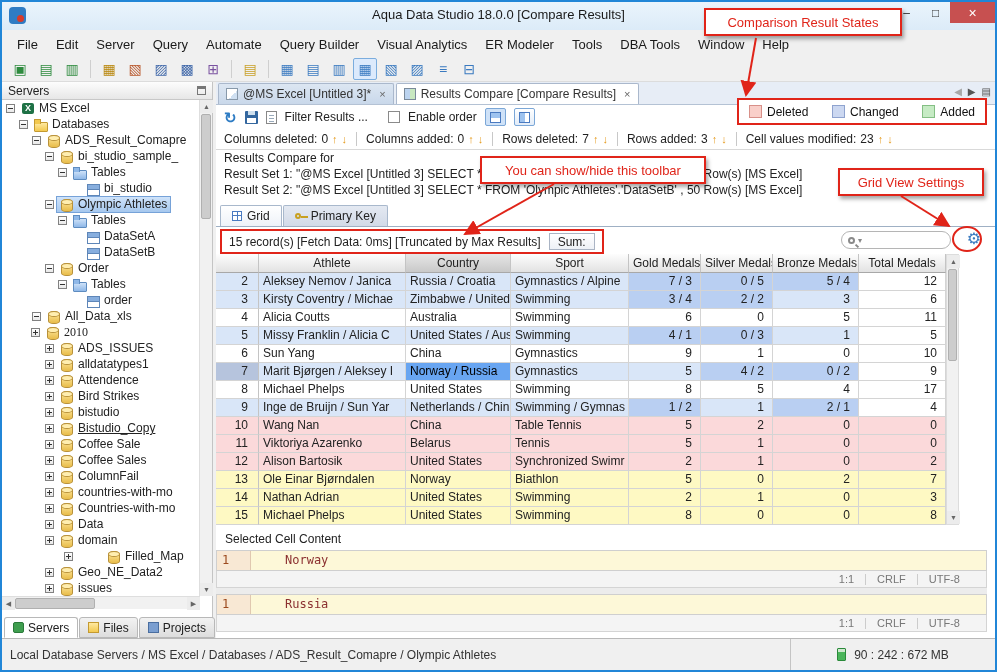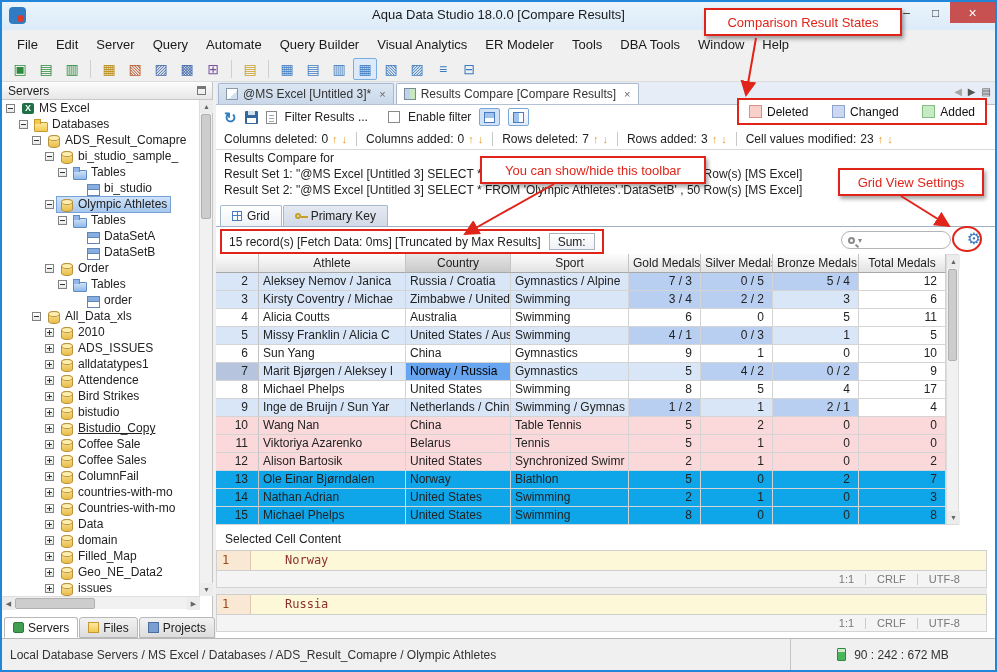--- a/index.html
+++ b/index.html
@@ -118,21 +118,21 @@
   .gbody{position:absolute;left:0;top:191px;width:730px}
   .gcell{border-right:1px solid #d4d4d4;border-bottom:1px solid #d4d4d4;padding:0 4px;font-size:12px;line-height:17px;height:18px;white-space:nowrap;overflow:hidden}
   .ghead{background:linear-gradient(#fdfdfd,#e2e2e2);border-right:1px solid #c4c4c4;border-bottom:1px solid #a8a8a8;height:19px;line-height:18px;text-align:center;color:#222;cursor:default}
   .ghead.selcol{background:linear-gradient(#e6e6e6,#c9c9c9)}
   .gcell.r{text-align:right;padding-right:8px}
   .gcell.num{text-align:right;padding-right:10px;border-right:1px solid #c4c4c4}
   .normal{background:#fff}
   .changed{background:#d9e6f8}
   .changed.mod{background:#b9cff2}
   .deleted{background:#fbd9da}
-  .added{background:#0ea5e9}
+  .added{background:#fef9c3}
   .num.cursel{background:#b6c4dd}
   .gcell.selcell{background:#68a5f1;color:#000}
   .gv-scroll{position:absolute;left:730px;top:172px;width:13px;height:271px;background:#f1f1f1;border:1px solid #dcdcdc}
   .gv-thumb{position:absolute;left:1px;top:14px;width:9px;height:92px;background:#cdcdcd;border:1px solid #b0b0b0;border-radius:2px}
 
   .cc-heading{position:absolute;left:0;top:450px;width:100%;height:16px;font-size:12px;padding-left:9px;color:#222}
   .viewer{position:absolute;left:0;width:771px;height:21px;display:flex;border:1px solid #cfcfcf}
   .v-gutter{width:34px;background:#f8e8d4;border-right:1px solid #e0c8b0;color:#9c4a1e;font-family:"DejaVu Sans Mono",monospace;font-size:12px;line-height:19px;padding-left:5px}
   .v-text{flex:1;background:#fdf8d8;font-family:"DejaVu Sans Mono",monospace;font-size:12px;line-height:19px;color:#8b3030;padding-left:34px}
   .v-status{position:absolute;left:0;width:771px;height:17px;background:#f4f4f4;border:1px solid #d4d4d4;border-top:none;display:flex;justify-content:flex-end;align-items:center;padding-right:26px;font-size:11px;color:#777}
@@ -334,21 +334,21 @@
             <span class="tree-label">order</span>
           </span>
         </div>
         <div class="tree-row" style="padding-left: 30px;">
           <span class="tg open"></span>
           <span class="node">
             <span class="tic db"></span>
             <span class="tree-label">All_Data_xls</span>
           </span>
         </div>
-        <div class="tree-row" style="padding-left: 43px;">
+        <div class="tree-row" style="padding-left: 29px; font-family: Liberation Serif, serif;">
           <span class="tg closed"></span>
           <span class="node">
             <span class="tic db"></span>
             <span class="tree-label">2010</span>
           </span>
         </div>
         <div class="tree-row" style="padding-left: 43px;">
           <span class="tg closed"></span>
           <span class="node">
             <span class="tic db"></span>
@@ -432,21 +432,21 @@
             <span class="tree-label">Data</span>
           </span>
         </div>
         <div class="tree-row" style="padding-left: 43px;">
           <span class="tg closed"></span>
           <span class="node">
             <span class="tic db"></span>
             <span class="tree-label">domain</span>
           </span>
         </div>
-        <div class="tree-row" style="padding-left: 43px;">
+        <div class="tree-row" style="padding-left: 62px; gap: 28px;">
           <span class="tg closed"></span>
           <span class="node">
             <span class="tic db"></span>
             <span class="tree-label">Filled_Map</span>
           </span>
         </div>
         <div class="tree-row" style="padding-left: 43px;">
           <span class="tg closed"></span>
           <span class="node">
             <span class="tic db"></span>
@@ -505,21 +505,21 @@
       <span>▶</span>
       <span>▤</span>
     </div>
 
     <div class="ctoolbar">
       <span class="ic-refresh">↻</span>
       <span class="ic-save"></span>
       <span class="ic-page"></span>
       <span class="flt-label">Filter Results ...</span>
       <span class="cbx"></span>
-      <span>Enable filter</span>
+      <span>Enable order</span>
       <span class="vbtn pressed">
           <span class="vbtn-in"></span>
         </span>
       <span class="vbtn">
           <span class="vbtn-in v"></span>
         </span>
     </div>
 
     <div class="statsbar">
         <span class="stat">

